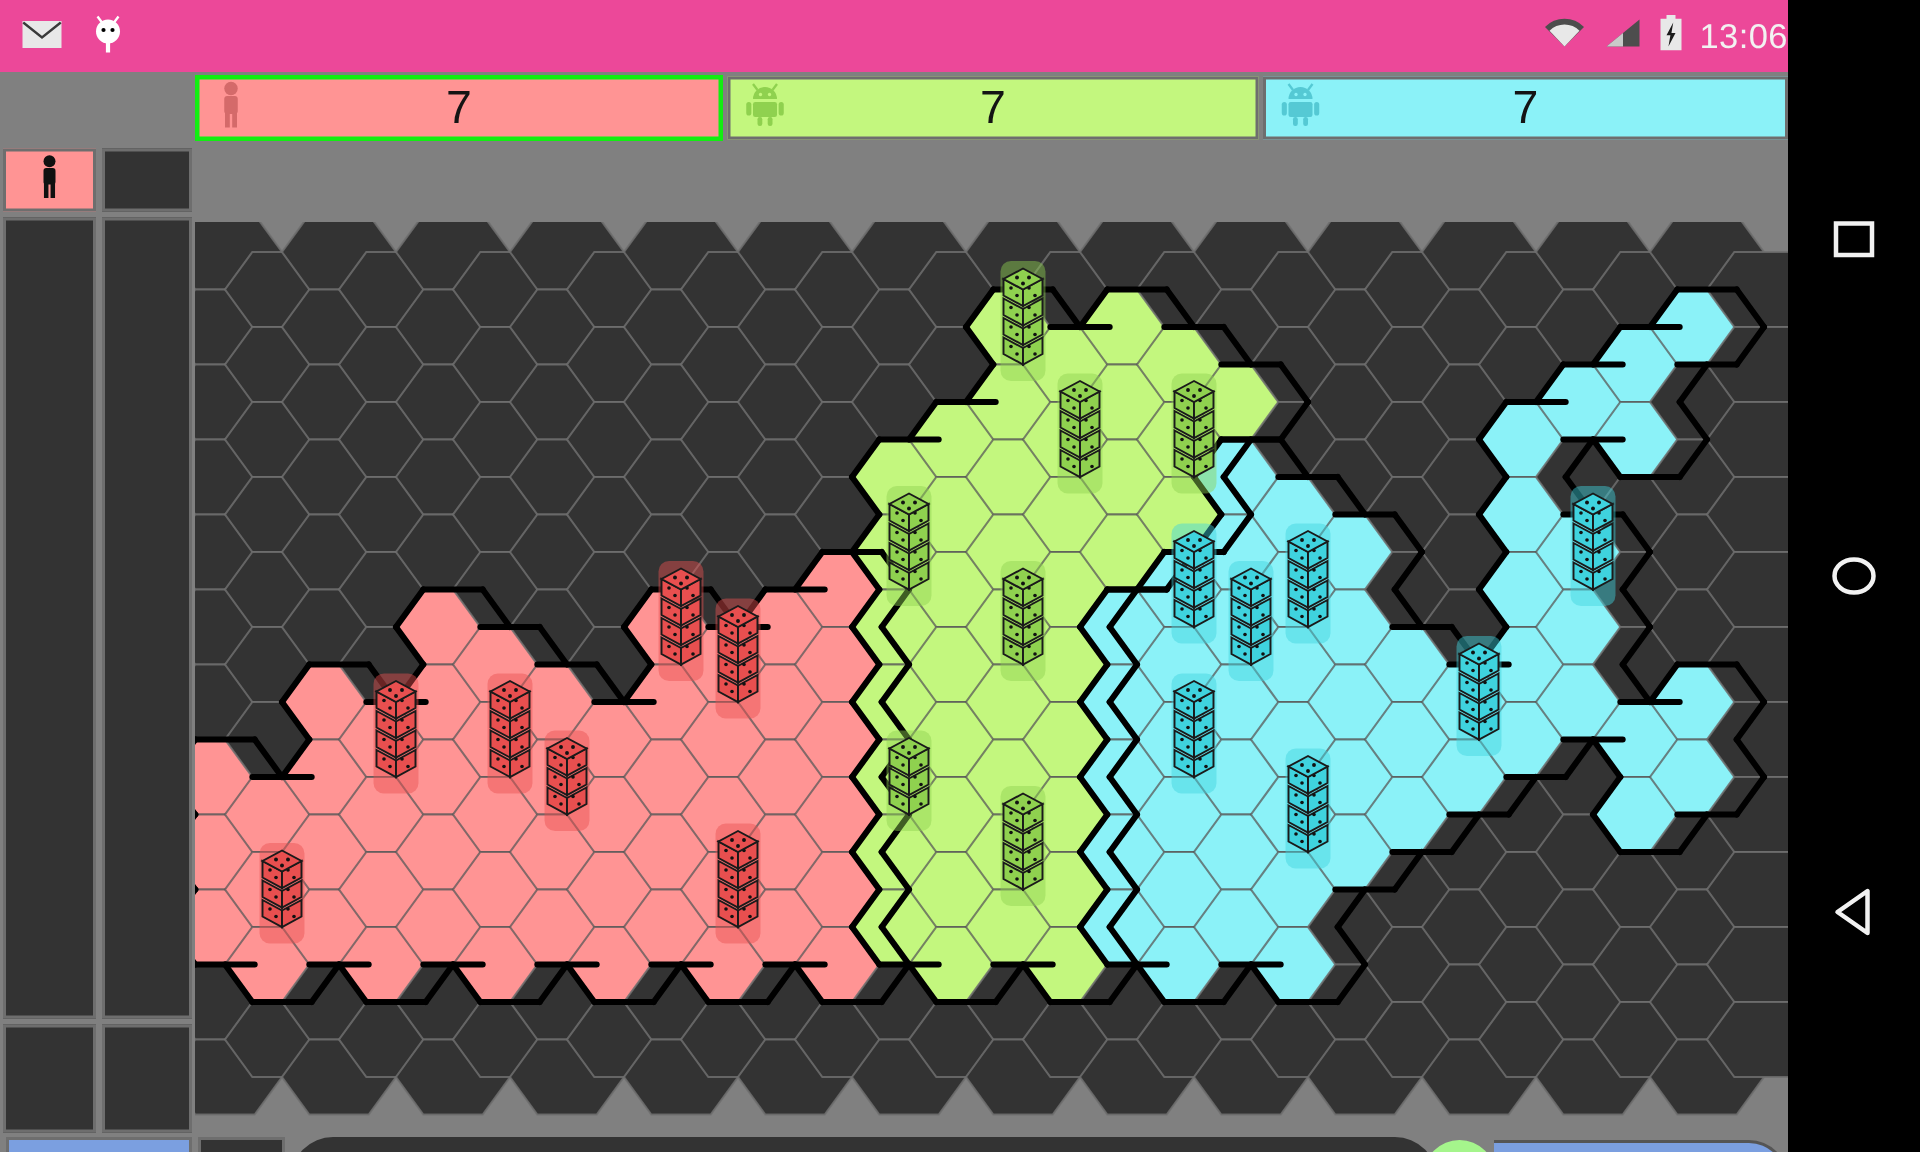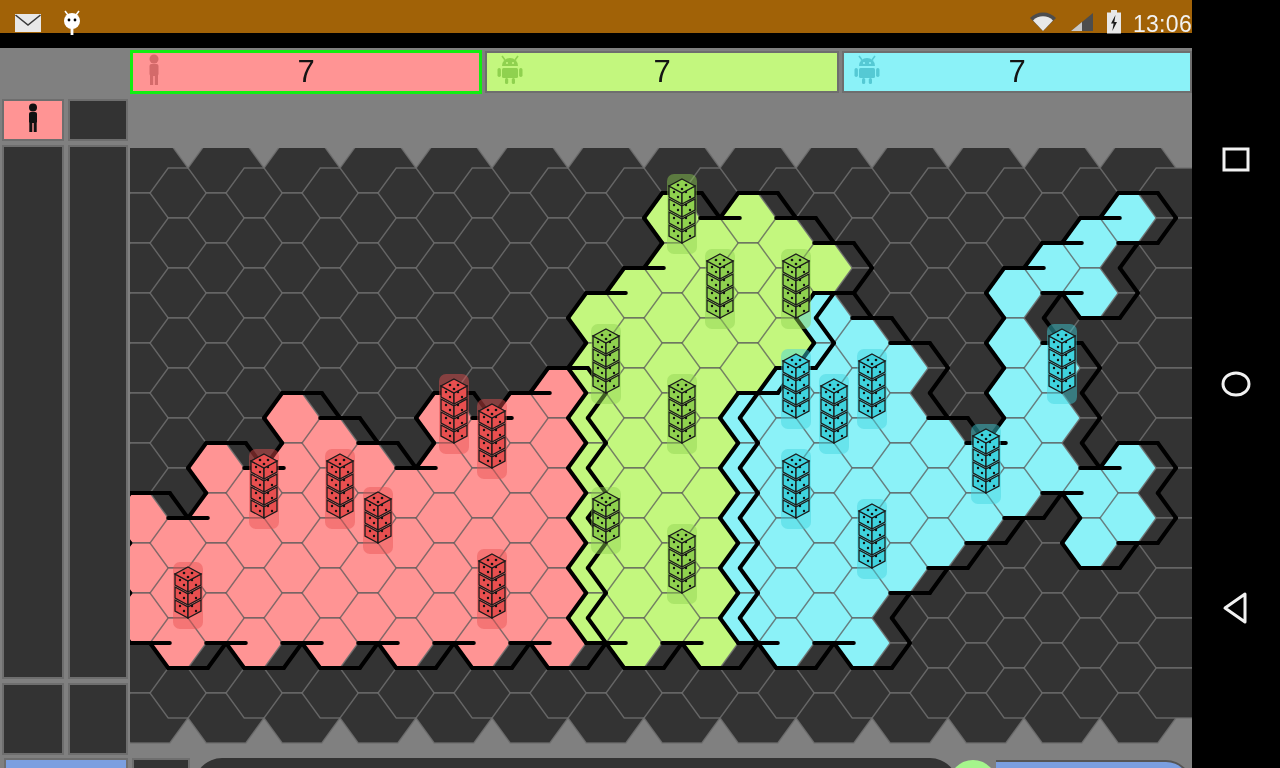--- a/index.html
+++ b/index.html
@@ -5,22 +5,22 @@
   * { box-sizing: border-box; margin: 0; padding: 0; }
   html, body {
     width: 1280px; height: 768px;
     background: #000;
     font-family: "Liberation Sans", sans-serif;
     overflow: hidden;
   }
   #root { position: relative; width: 1280px; height: 768px; background: #000; }
 
   
-  .statusbar { position: absolute; left: 0; top: 0; width: 1280px; height: 33px;
-               background: #a16207; }
+  .statusbar { position: absolute; left: 0; top: 0; width: 1280px; height: 48px;
+               background: #ec4899; }
   .sb-left { position: absolute; left: 14px; top: 9px; display: flex; gap: 18px;
              align-items: center; }
   .sb-right { position: absolute; right: 88px; top: 0; height: 48px;
               display: flex; align-items: center; gap: 11px; }
   .sb-clock { color: #f2f2f2; font-size: 23px; letter-spacing: .3px;
               font-family: "Liberation Sans", sans-serif; }
 
   
   .navbar { position: absolute; right: 0; top: 0; width: 88px; height: 768px;
             background: #000; }

